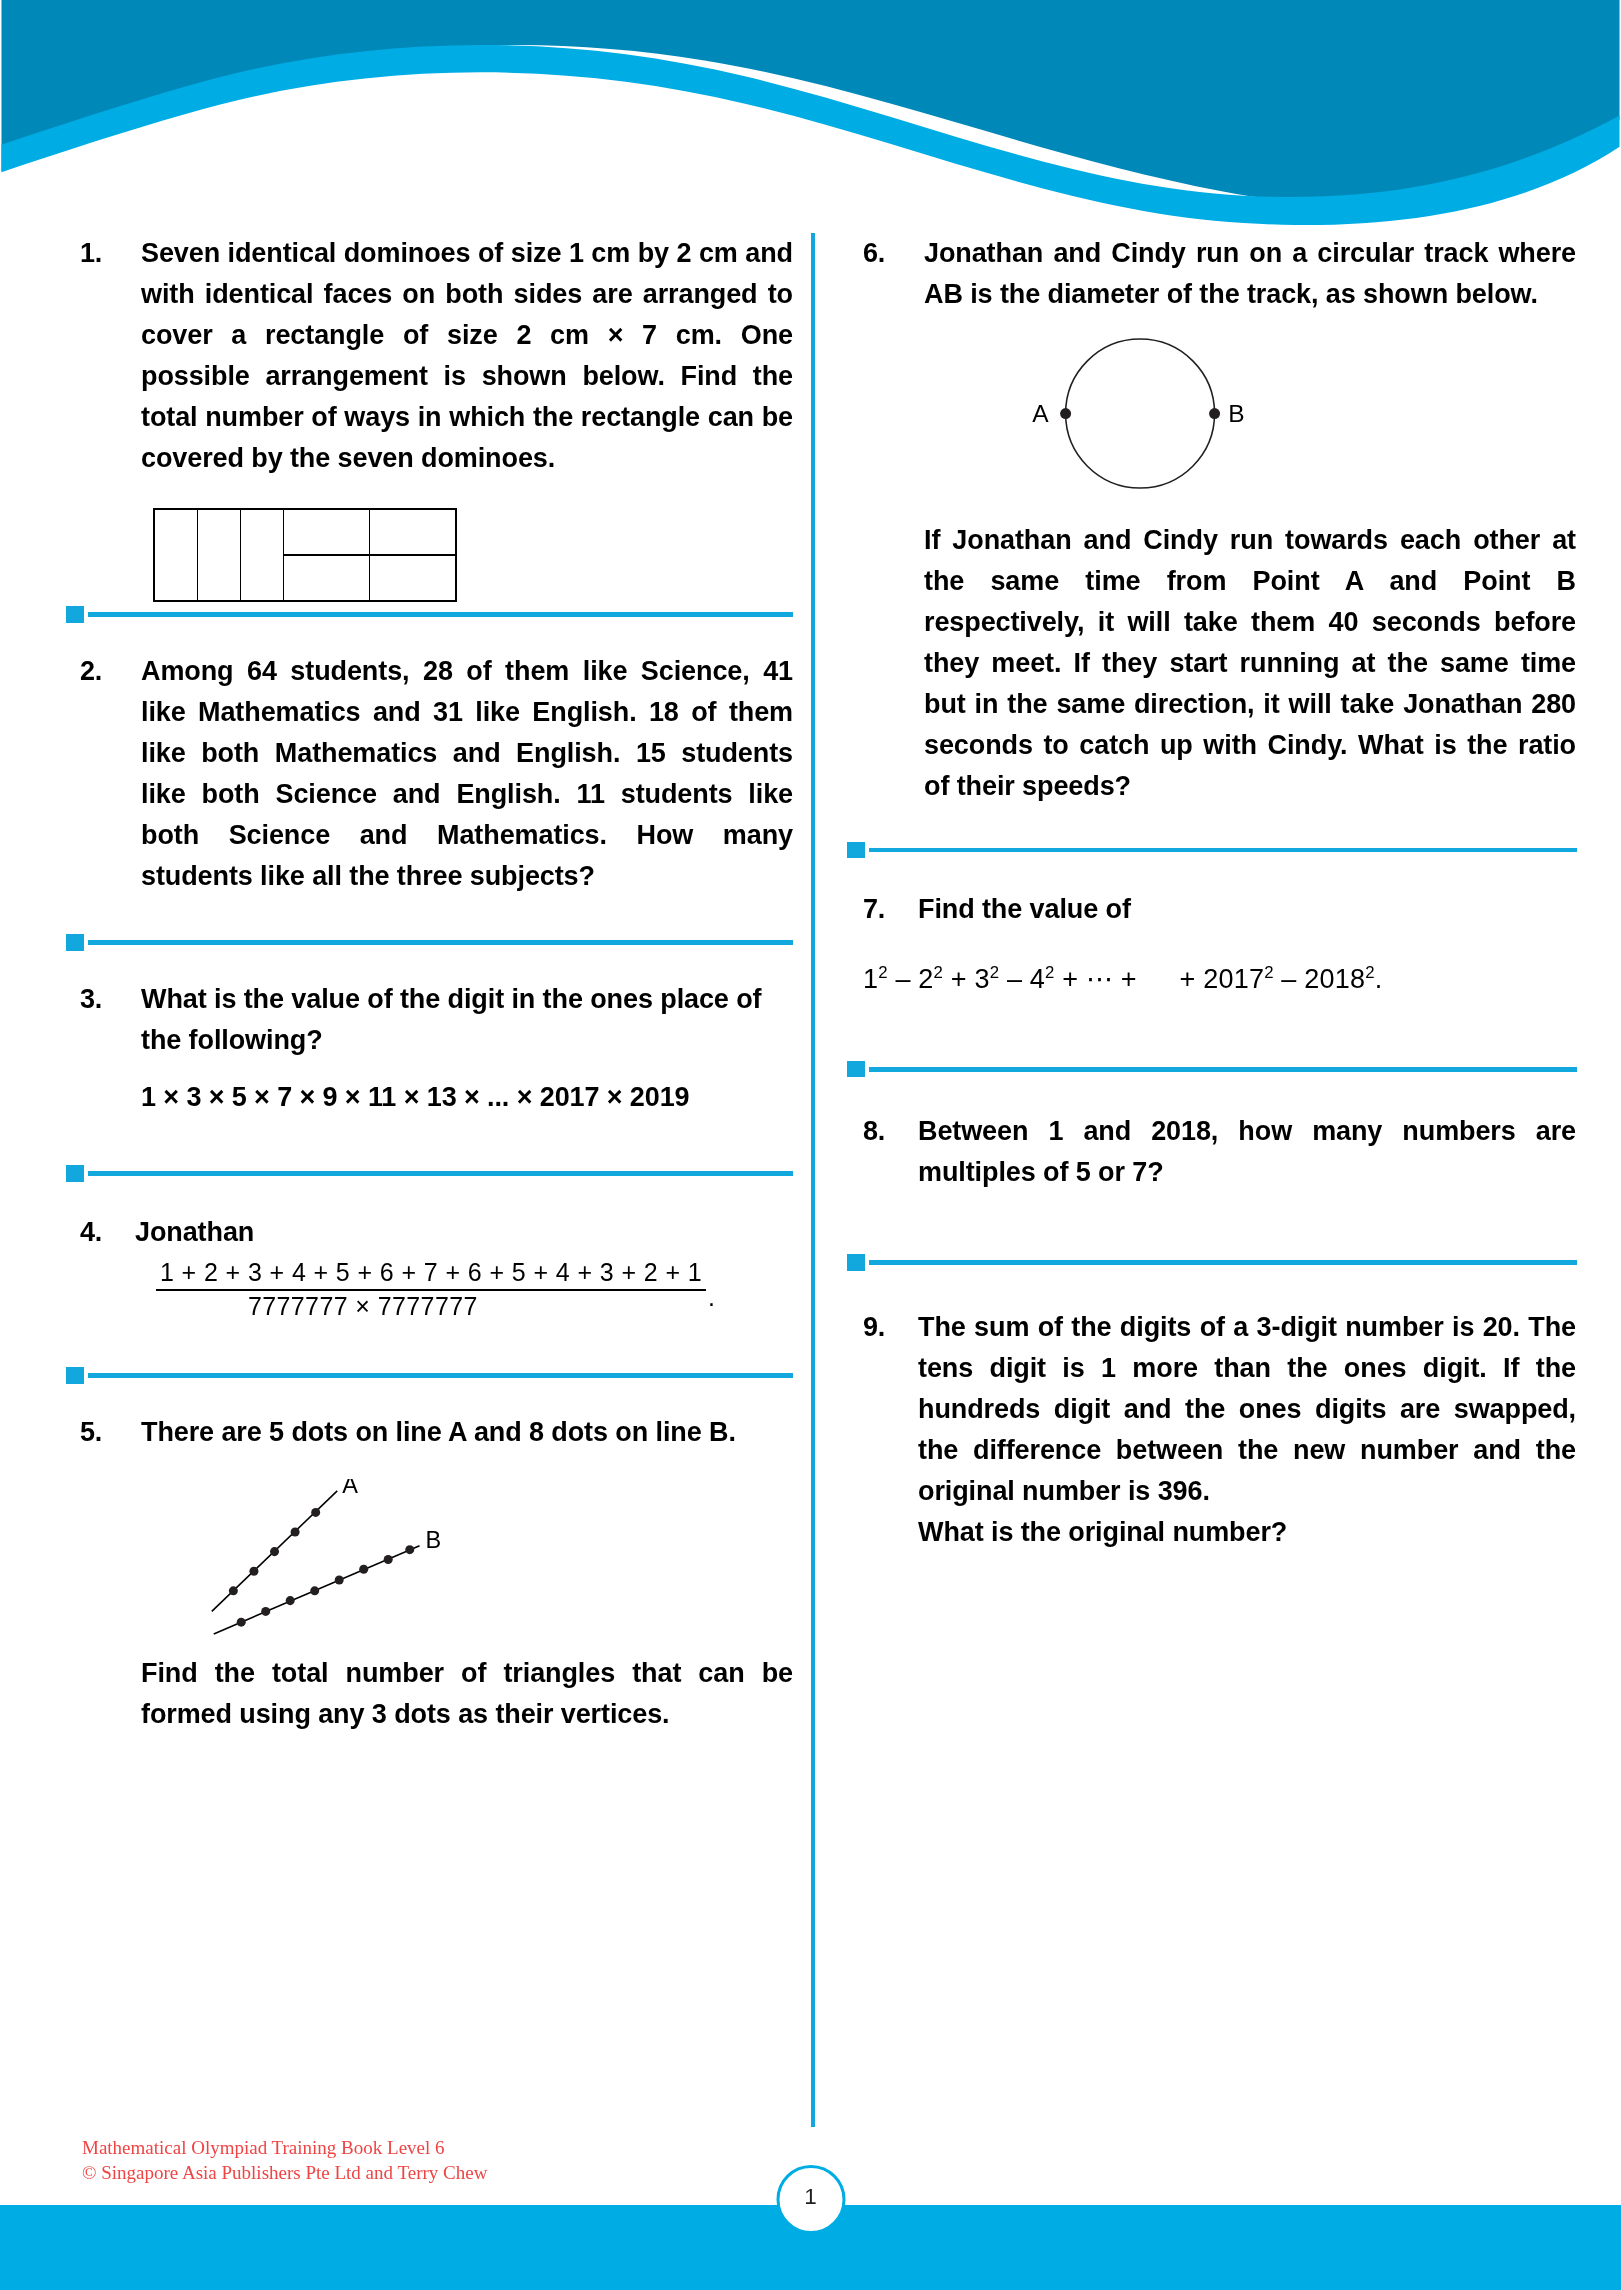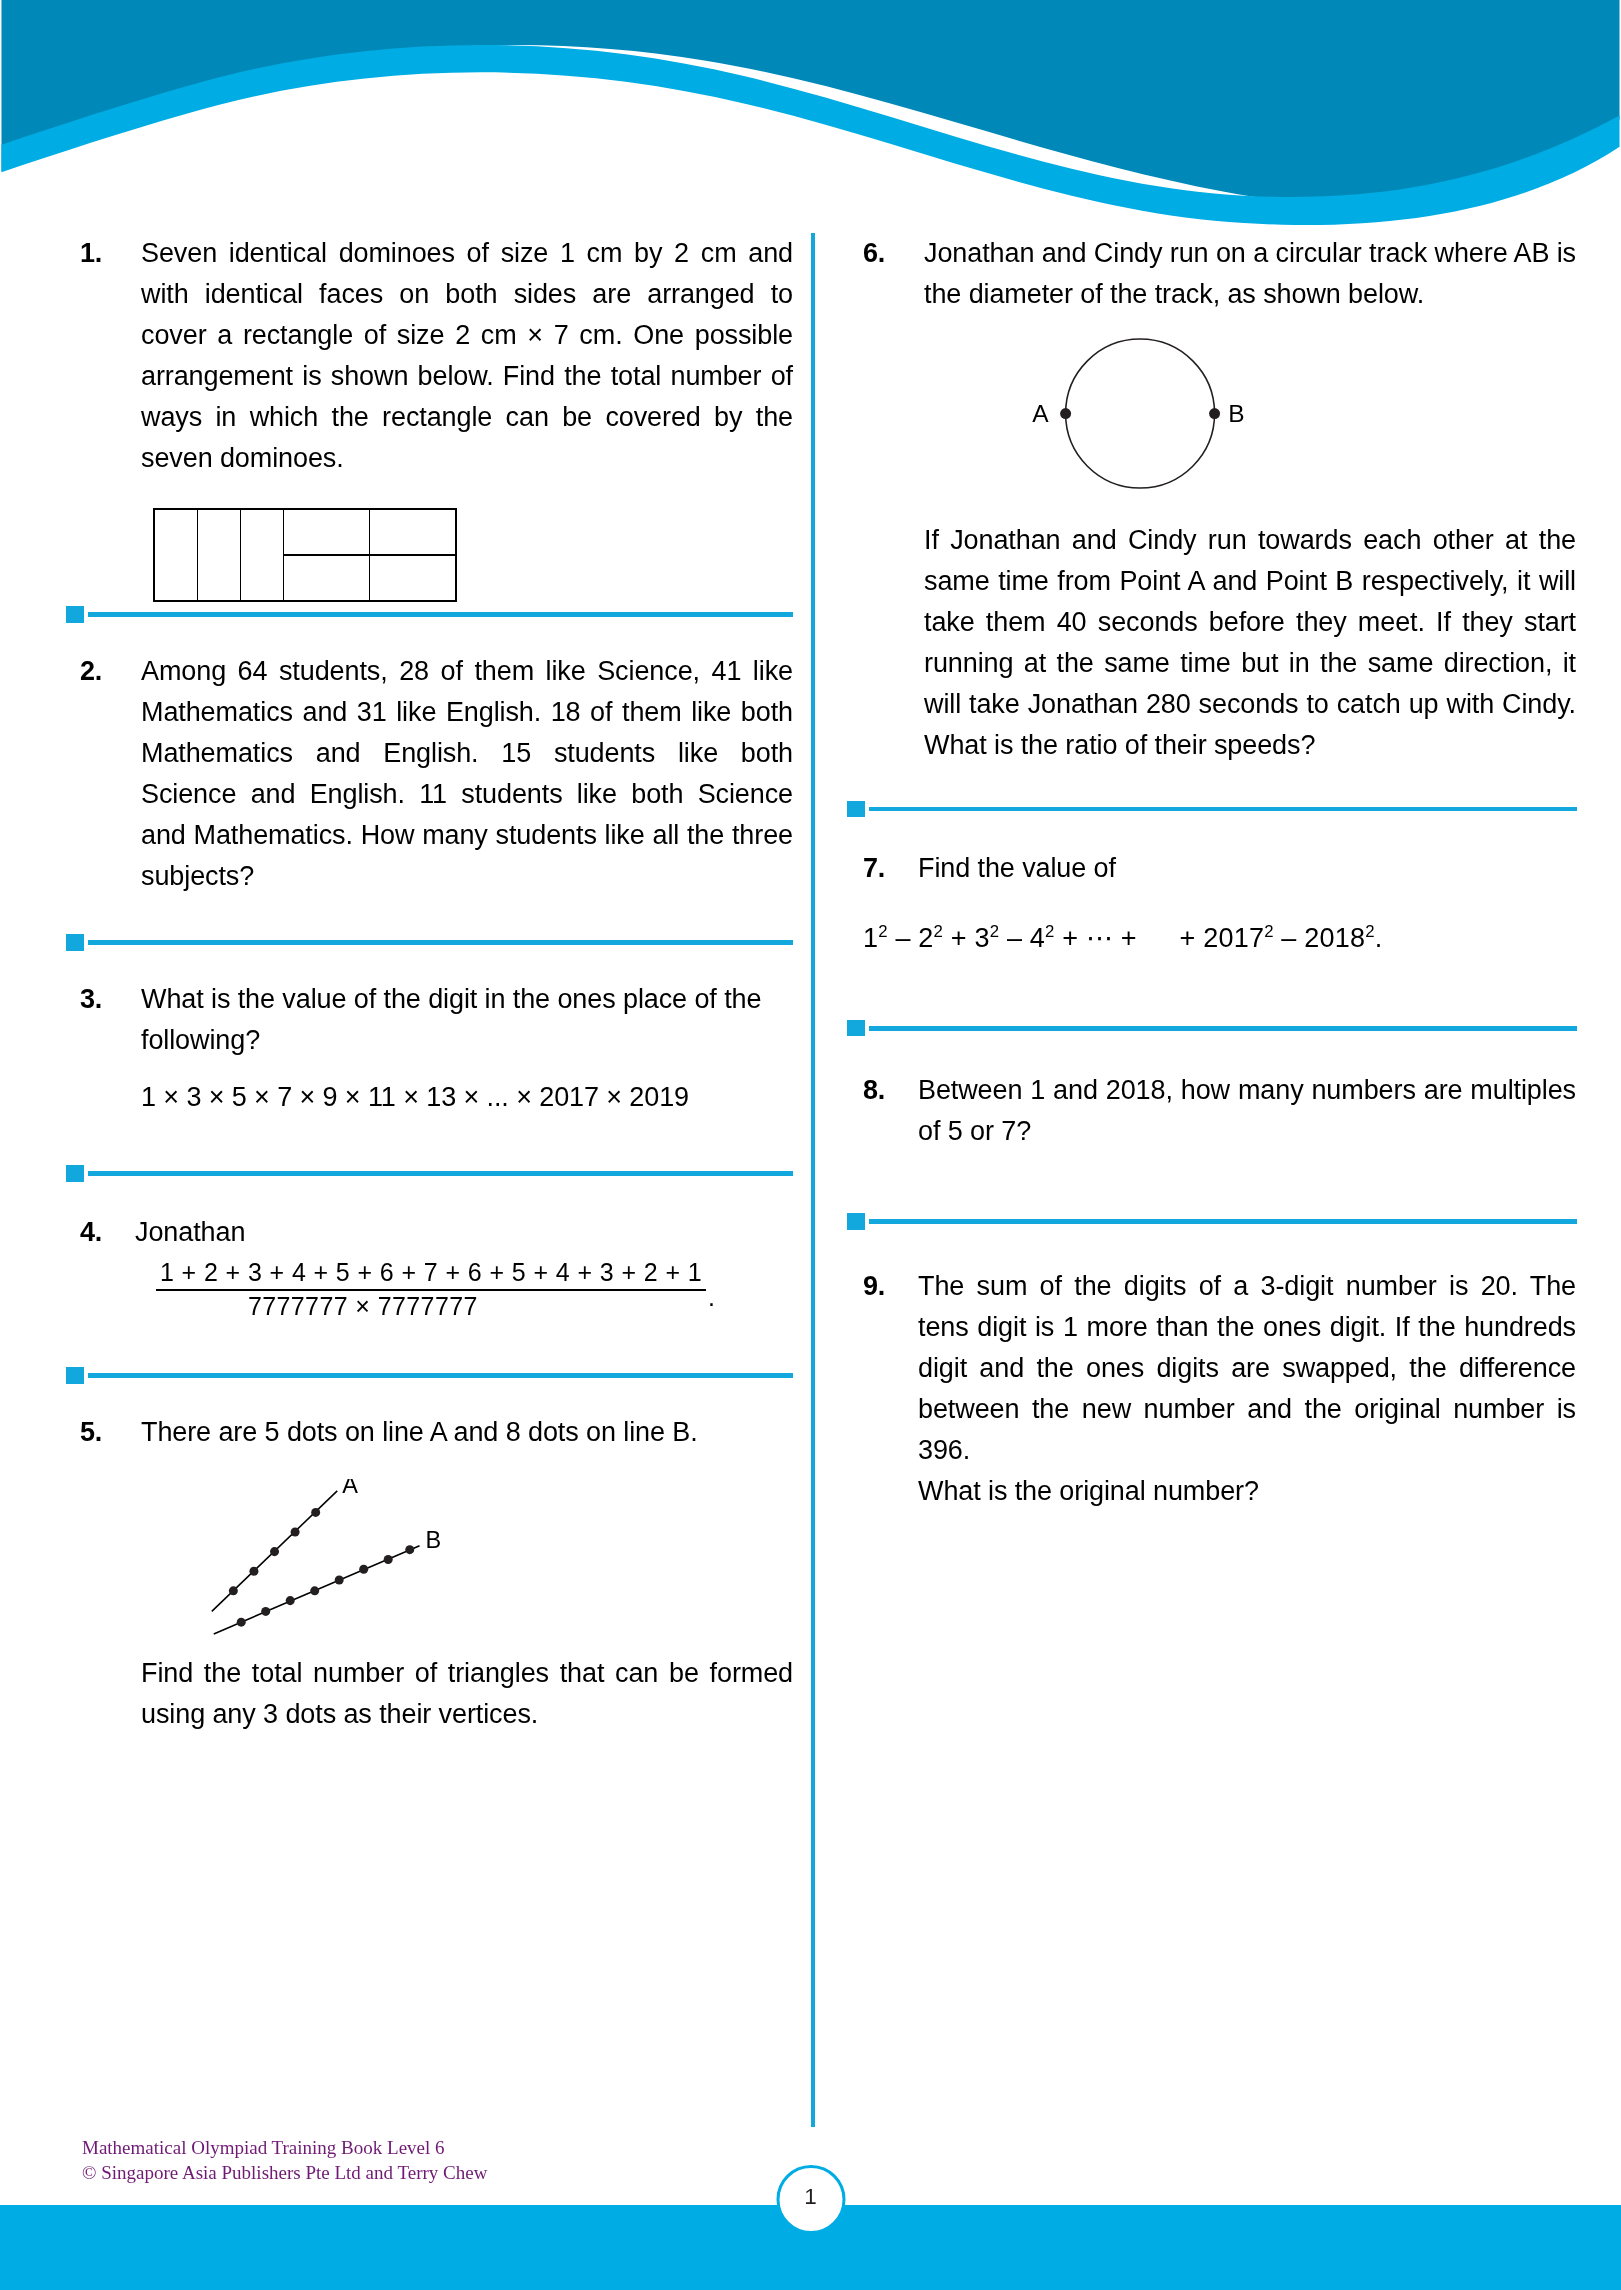--- a/index.html
+++ b/index.html
@@ -56,21 +56,21 @@
     color: #231f20;
     line-height: 1;
     margin-top: -3.9px;
   }
   .credit {
     position: absolute;
     left: 82px;
     bottom: 106px;
     font-family: "Liberation Serif", serif;
     font-size: 19px;
-    color: #701a75;
+    color: #ef4444;
     line-height: 1.32;
     z-index: 5;
   }
 
   
   .col-divider {
     position: absolute;
     left: 811px;
     top: 233px;
     width: 3.9px;
@@ -106,20 +106,21 @@
   .q-body {
     flex: 1 1 auto;
     font-size: 27px;
     color: #000;
     line-height: 1.52;
   }
   .q-text {
     text-align: justify;
     text-justify: inter-word;
     letter-spacing: -0.1px;
+    font-weight: bold;
   }
   .q-text.noj { text-align: left; }
   .q-text + .q-text { margin-top: 0; }
 
   
   .sep {
     position: relative;
     height: 25.5px;
     margin-left: -13.7px;
     width: 726px;

